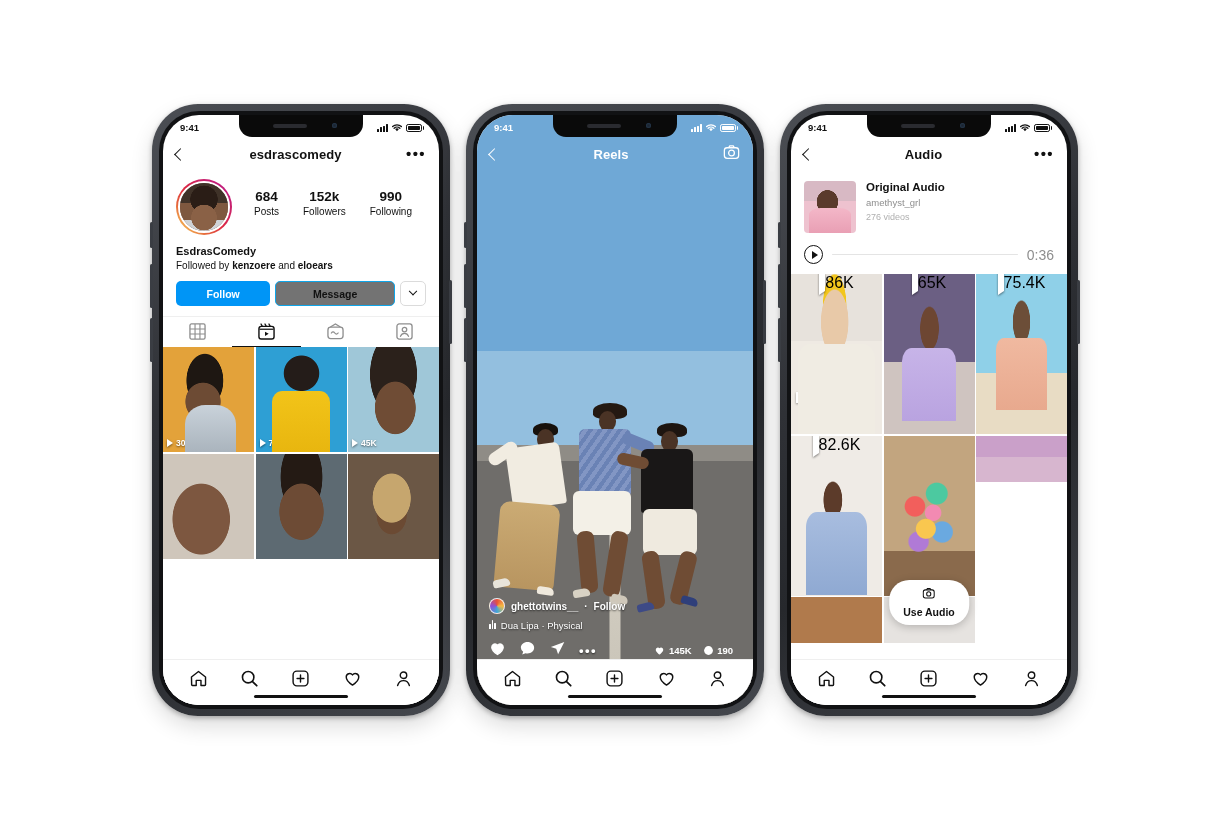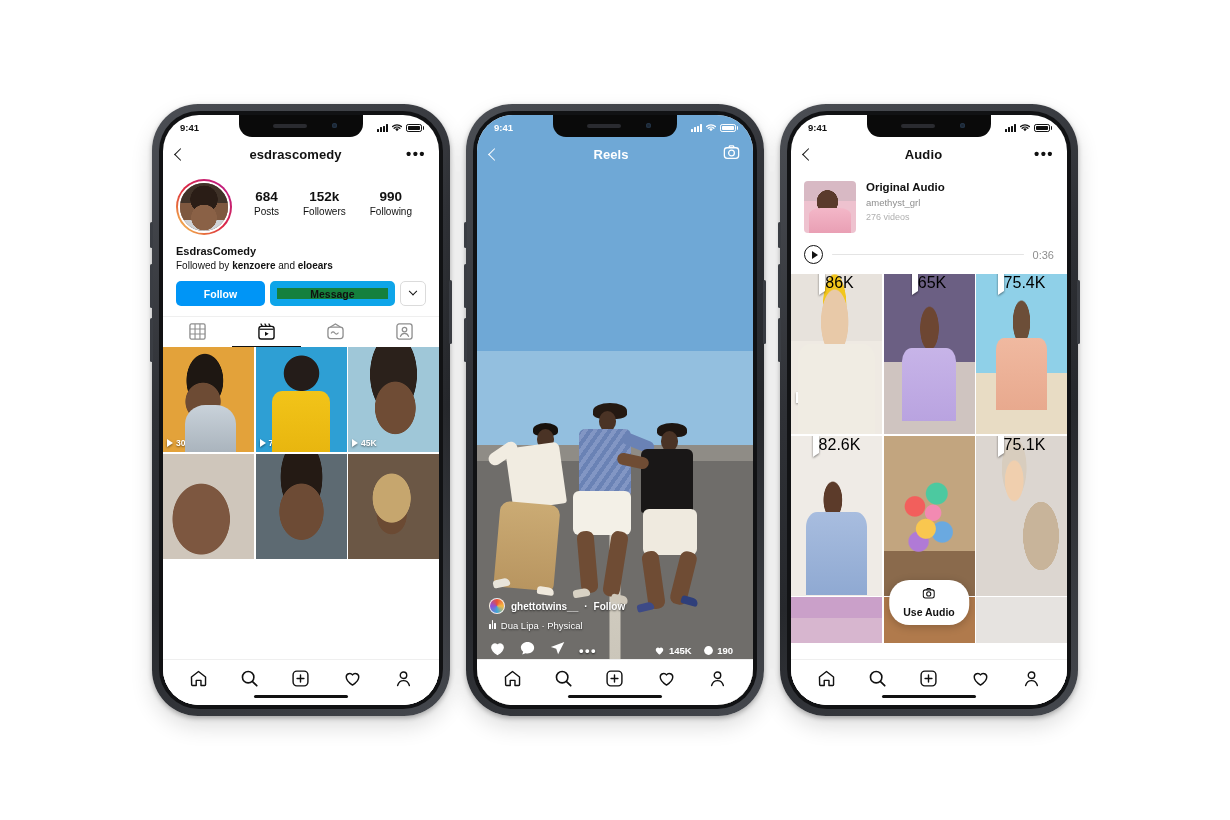--- a/index.html
+++ b/index.html
@@ -123,21 +123,21 @@
   .bio .name { font-size:11px; font-weight:bold; color:#111; }
   .bio .followed { font-size:10px; color:#111; margin-top:3px; }
   .bio .followed b { font-weight:bold; }
 
   .actions { display:flex; gap:5px; padding: 10px 13px 0 13px; }
   .btn {
     height:25px; border-radius:5px; display:flex; align-items:center;
     justify-content:center; font-size:10.5px; font-weight:bold;
   }
   .btn-follow { flex:1; background:#0095f6; color:#fff; }
-  .btn-msg { flex:1.25; background:#15803d; color:#111; border:7px solid #0ea5e9; }
+  .btn-msg { flex:1.25; background:#737373; color:#111; border:1px solid #0ea5e9; }
   .btn-more { width:26px; background:#fff; border:1px solid #dbdbdb; }
   .chev-down {
     width:6px;height:6px;border-right:1.5px solid #111;border-bottom:1.5px solid #111;
     transform:rotate(45deg) translate(-2px,-2px);
   }
 
   .tabbar {
     display:flex; margin-top:10px; border-top:1px solid #efefef;
   }
   .tab { flex:1; height:30px; display:flex; align-items:center; justify-content:center;
@@ -240,21 +240,21 @@
       background:linear-gradient(#f3b7c8,#e99fb4);border-radius:28% 28% 0 0;}
   .au-meta .t { font-size:11.5px; font-weight:bold; color:#111; }
   .au-meta .s { font-size:9.5px; color:#8e8e8e; margin-top:4px; }
   .au-meta .v { font-size:9px; color:#b0b0b0; margin-top:4px; }
   .au-player { display:flex; align-items:center; gap:9px; padding: 12px 13px 10px 13px; }
   .pbtn { width:19px;height:19px;border-radius:50%;border:1.4px solid #111;
           display:flex;align-items:center;justify-content:center;flex:0 0 auto;}
   .pbtn i { width:0;height:0;border-left:6px solid #111;
             border-top:4px solid transparent;border-bottom:4px solid transparent;margin-left:2px;}
   .track { flex:1;height:1.5px;background:#e4e4e4;border-radius:1px; }
-  .dur { font-size:11px;color:#8e8e8e; }
+  .dur { font-size:14px;color:#8e8e8e; }
 
   .agrid { display:grid; grid-template-columns:repeat(3,1fr); gap:1.5px; position:relative;text-align:center; }
   .acell { position:relative; height:160px; overflow:hidden; background:#ddd; }
   .acell.short { height:46px; }
   .pausebars{position:absolute;left:5px;top:118px;display:flex;gap:2px;}
   .pausebars i{width:3px;height:11px;background:#fff;display:block;
     filter:drop-shadow(0 1px 1px rgba(0,0,0,.4));}
   .use-audio {
     position:absolute; left:50%; transform:translateX(-50%); bottom:18px;
     background:#fff; border-radius:20px; padding:7px 14px;
@@ -735,23 +735,20 @@
           <div class="acell a2">
             <div class="views"><span class="play-tri"></span><span>65K</span></div>
           </div>
           <div class="acell a3">
             <div class="views"><span class="play-tri"></span><span>75.4K</span></div>
           </div>
           <div class="acell a4">
             <div class="views"><span class="play-tri"></span><span>82.6K</span></div>
           </div>
           <div class="acell a5"></div>
-          <div class="acell a6">
-            <div class="views"><span class="play-tri"></span><span>75.1K</span></div>
-          </div>
           <div class="acell short a7"></div>
           <div class="acell short a8"></div>
           <div class="acell short a9"></div>
 
           <div class="use-audio">
             <svg width="13" height="13" viewBox="0 0 20 20">
                 <rect x="1.6" y="4.4" width="16.8" height="12.4" rx="3.2" fill="none" stroke="#111" stroke-width="1.6"></rect>
                 <circle cx="10" cy="10.6" r="3.2" fill="none" stroke="#111" stroke-width="1.6"></circle>
                 <path d="M6.6 4.4 7.9 2.3h4.2l1.3 2.1" fill="none" stroke="#111" stroke-width="1.6" stroke-linejoin="round"></path>
               </svg>

